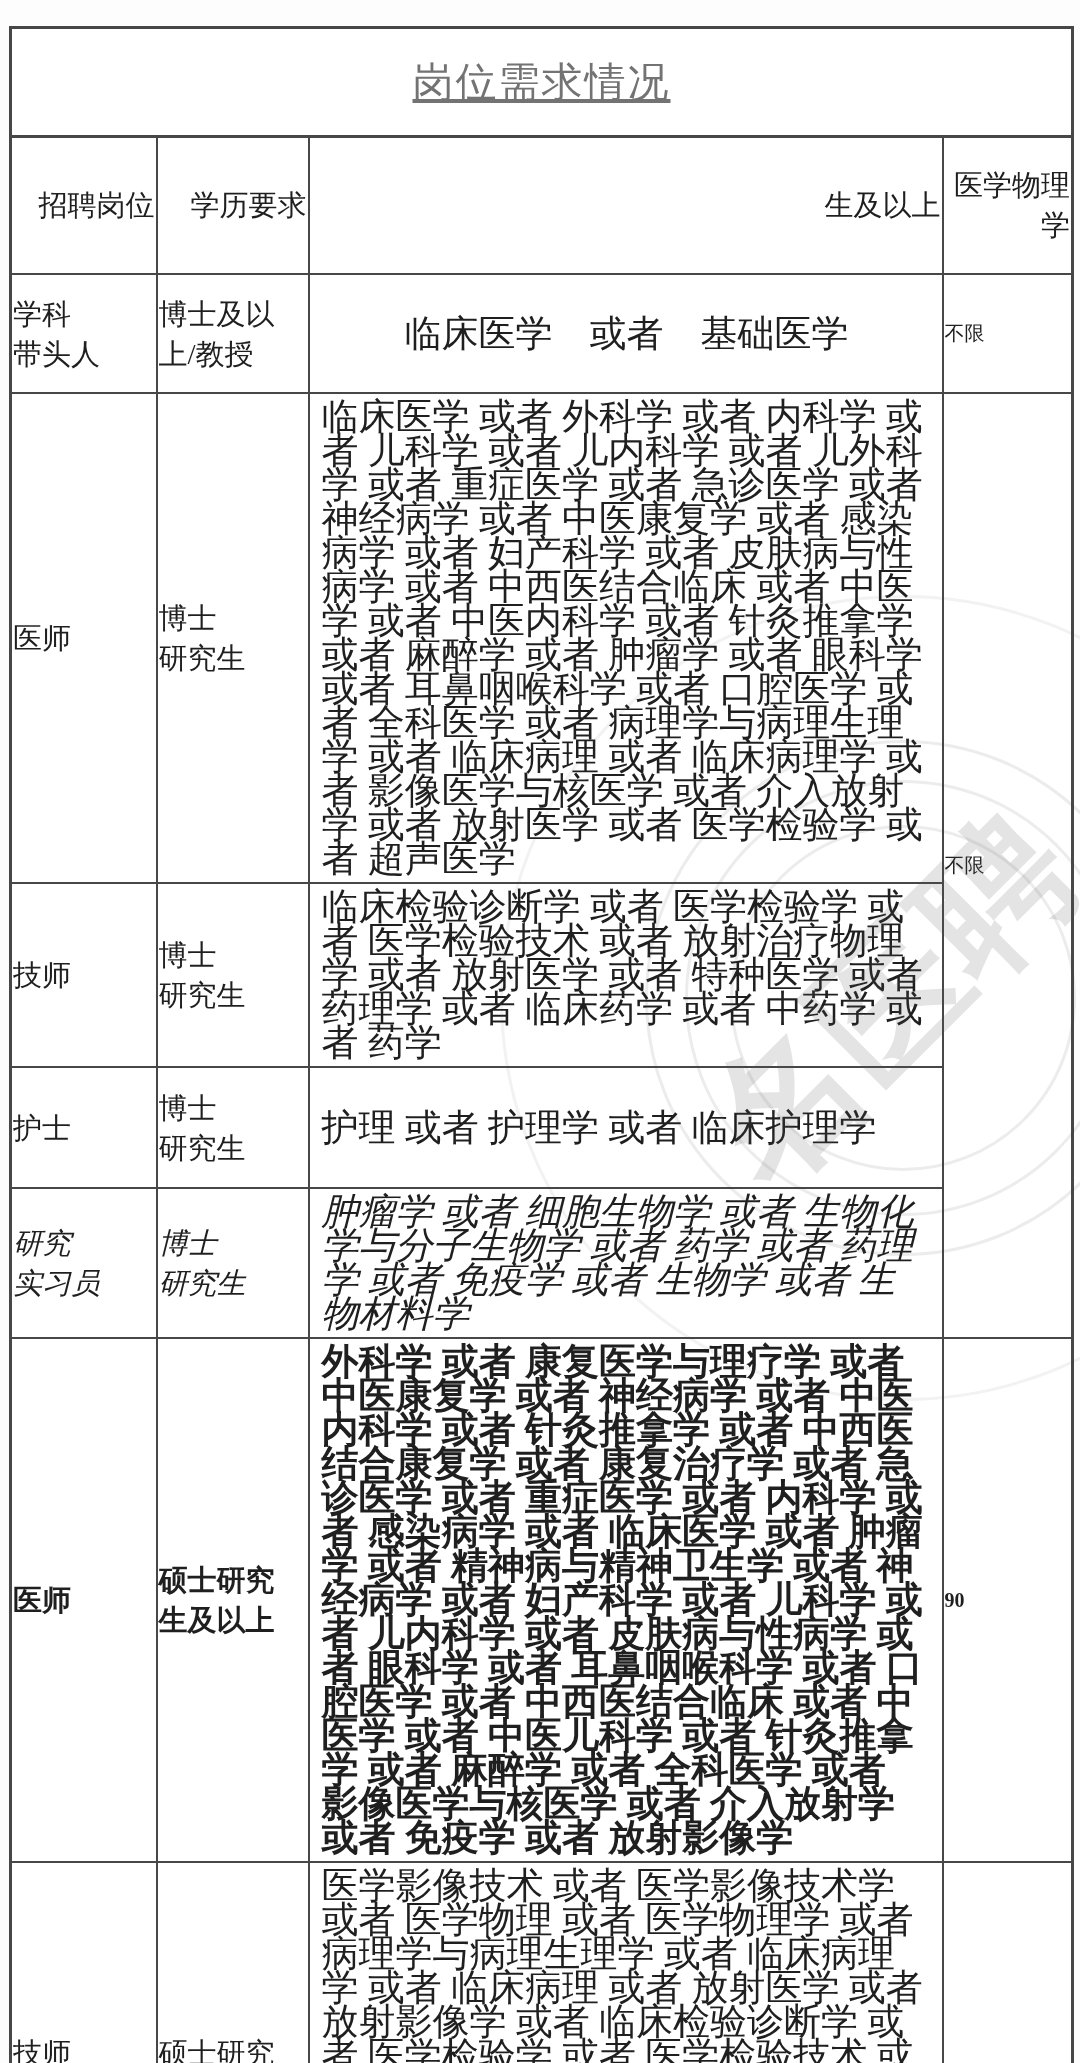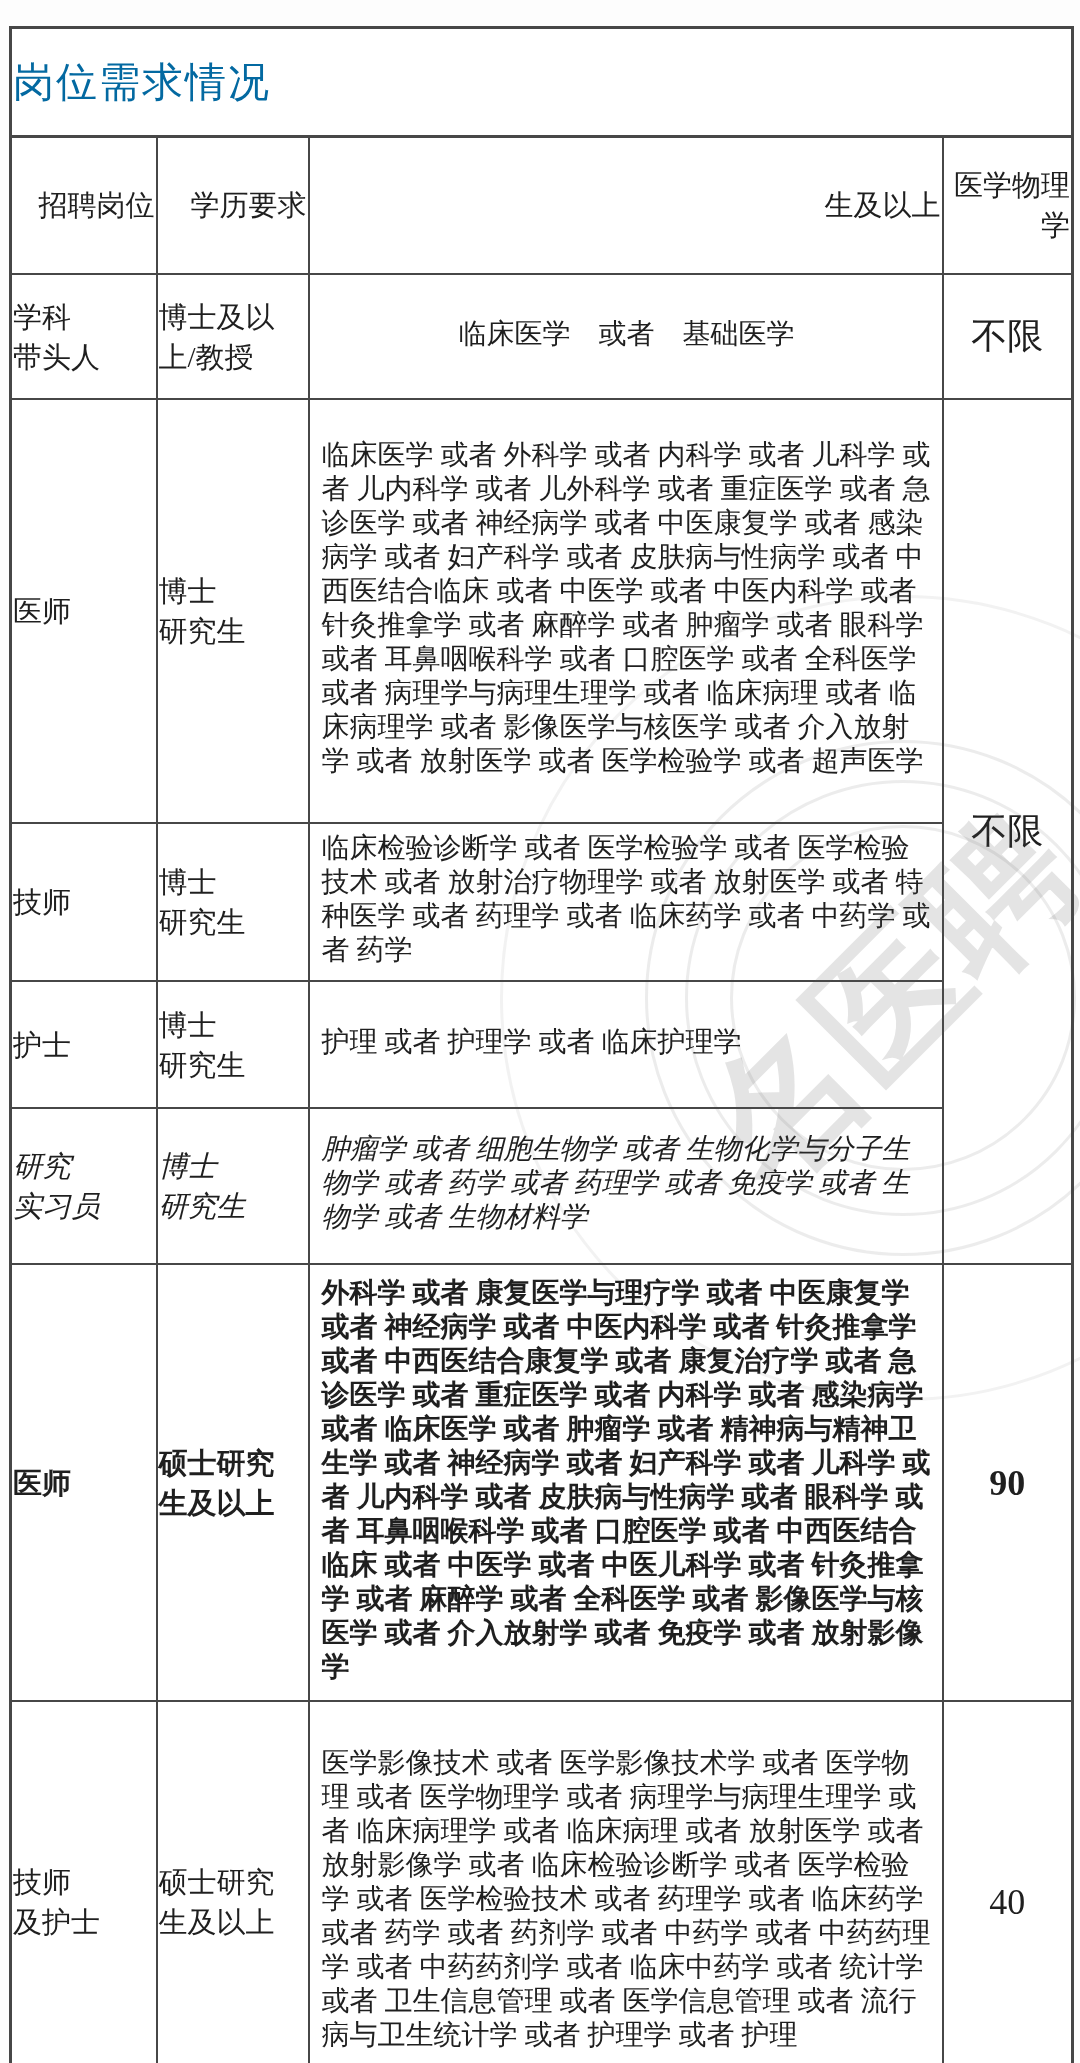--- a/index.html
+++ b/index.html
@@ -21,49 +21,49 @@
   }
   .doc-table td, .doc-table th {
     border: 2px solid #474747;
     vertical-align: middle;
     font-weight: normal;
     overflow: hidden;
   }
   .doc-table { border: 3px solid #474747; }
   .title-cell {
     height: 104px;
-    text-align: left;
+    text-align: center;
     font-family: "Liberation Sans", sans-serif;
     font-weight: 900;
     font-size: 41px;
     letter-spacing: 2px;
-    color: #0369a1;
+    color: #737373;
     border-bottom-width: 3px !important;
+    text-decoration: underline;
   }
   .header-row th {
     height: 133px;
     font-size: 29px;
     text-align: right;
   }
   .cell-center {
     font-size: 29px;
     white-space: pre-line;
     line-height: 40px;
   }
   .majors-cell {
-    font-size: 28px;
+    font-size: 37px;
     line-height: 34px;
     text-align: left;
-    padding: 6px 10px 12px 12px;
+    padding: 6px 10px 6px 12px;
     margin-top: 40px;
   }
   .majors-center { text-align: center; }
   .count-cell {
-    text-align: center;
-    font-size: 36px;
+    font-size: 20px;
     margin-top: 39px;
   }
   
   .r1 td { height: 105px; }
   .r2 td { height: 404px; }
   .r3 td { height: 138px; }
   .r4 td { height: 107px; }
   .r5 td { height: 136px; font-style: italic; }
   .r6 td { height: 417px; font-weight: bold; }
   .r7 td { height: 381px; }

